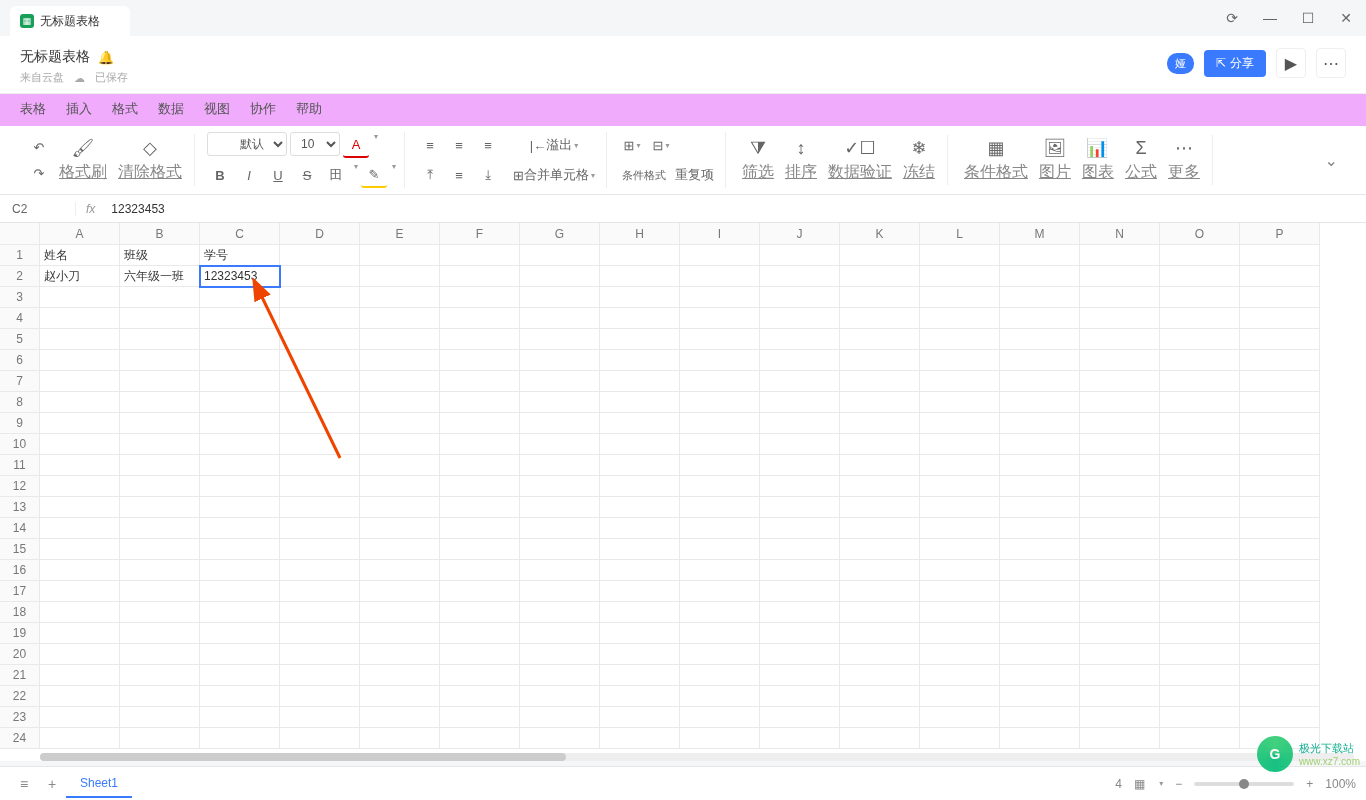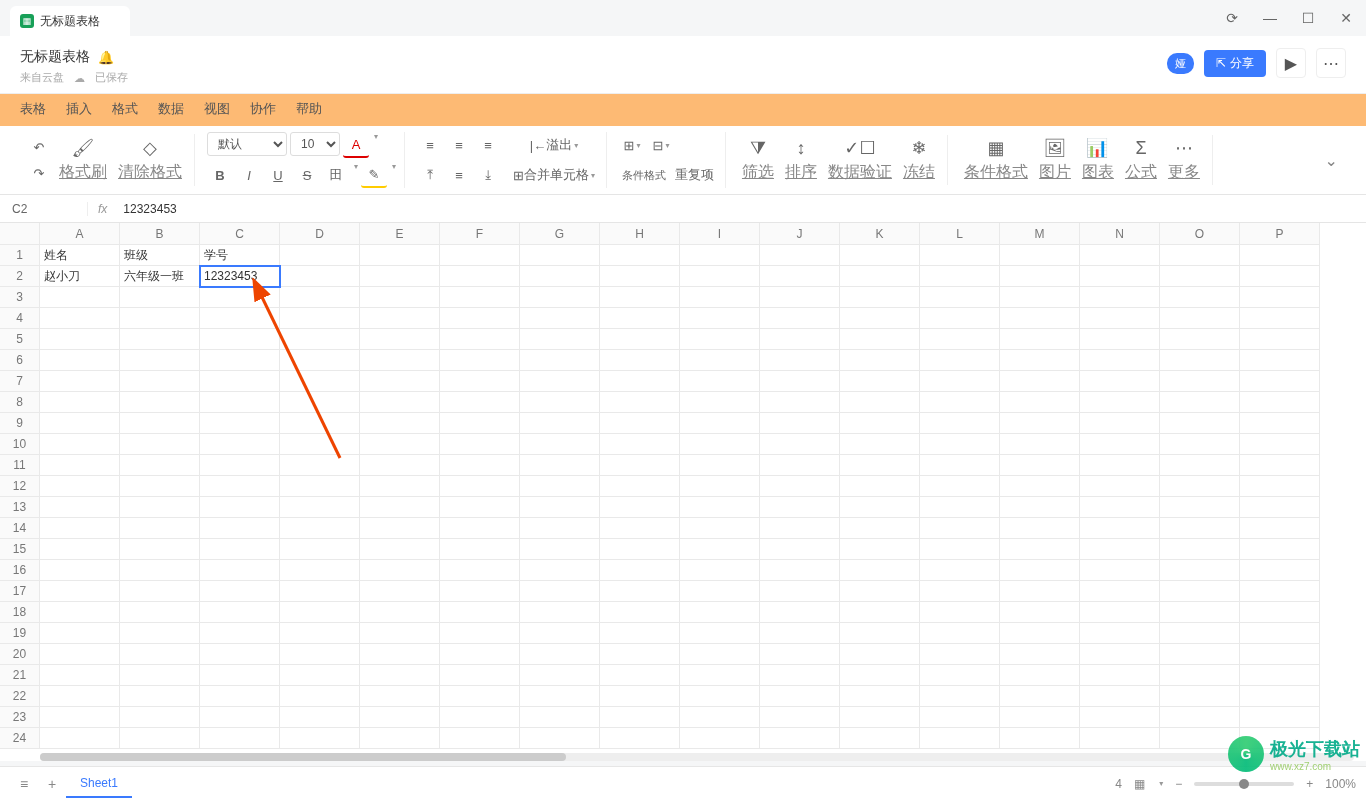--- a/index.html
+++ b/index.html
@@ -18,42 +18,42 @@
 .doc-title-row { display: flex; align-items: center; gap: 8px; }
 .doc-title { font-size: 14px; color: #333; }
 .bell-icon { font-size: 13px; color: #999; }
 .doc-sub { font-size: 11px; color: #aaa; display: flex; gap: 10px; align-items: flex-end; }
 .header-right { margin-left: auto; display: flex; gap: 10px; align-items: center; }
 .pill-blue { background: #3a7afe; color: #fff; border-radius: 10px; padding: 3px 8px; font-size: 11px; }
 .share-btn { background: #3a7afe; color: #fff; border-radius: 4px; padding: 5px 12px; font-size: 12px; display: flex; align-items: center; gap: 4px; cursor: pointer; }
 .play-btn, .more-btn { width: 30px; height: 30px; display: flex; align-items: center; justify-content: center; cursor: pointer; color: #555; border: 1px solid #eee; border-radius: 4px; }
 
 
-.menubar { background: #fdba74; padding: 6px 20px 8px; display: flex; gap: 20px; font-size: 13px; color: #555; }
+.menubar { background: #f0abfc; padding: 6px 20px 8px; display: flex; gap: 20px; font-size: 13px; color: #555; }
 .menu-item { cursor: pointer; }
 
 
 .toolbar { background: #fff; border-bottom: 1px solid #e5e5e5; padding: 6px 18px; display: flex; align-items: center; gap: 4px; }
 .tool-group { display: flex; align-items: center; gap: 3px; padding: 0 8px; border-right: 1px solid #eee; }
 .tool-group:last-child { border-right: none; }
 .tool-btn { min-width: 26px; height: 26px; display: flex; align-items: center; justify-content: center; cursor: pointer; color: #666; font-size: 13px; border-radius: 3px; padding: 0 3px; }
 .tool-select { height: 24px; border: 1px solid #ddd; border-radius: 3px; font-size: 12px; padding: 0 6px; color: #555; background:#fff; }
-.font-select { width: 80px; }
+.font-select { width: 80px; text-align: right; }
 .size-select { width: 50px; }
 .tcaret { font-size:8px; color:#999; margin-left:2px; }
 .vsp { display:flex; flex-direction:column; }
 .hrow { display:flex; gap:3px; }
 .big-btn { display:flex; flex-direction:column; align-items:center; gap:3px; padding:2px 4px; cursor:pointer; }
 .big-btn .ic { font-size:18px; color:#666; height:22px; display:flex; align-items:center; }
 .big-btn .lbl { font-size:16px; color:#888; white-space:nowrap;text-decoration:underline; }
 .expand-caret { margin-left:auto; padding:0 10px; color:#888; cursor:pointer; }
 
 
 .formula-bar { background: #fff; border-bottom: 1px solid #e5e5e5; height: 28px; display: flex; align-items: center; }
-.name-box { width: 88px; padding: 0 12px; font-size: 12px; color: #666; border-right: 1px solid #eee; }
+.name-box { width: 76px; padding: 0 12px; font-size: 12px; color: #666; border-right: 1px solid #eee; }
 .fx { padding: 0 10px; color: #999; font-style: italic; font-size: 12px; }
 .formula-input { padding: 0 6px; font-size: 12px; color: #333; flex: 1; }
 
 
 .grid-wrap { position: relative; overflow: hidden; height: 538px; background: #fff; }
 .grid { display: grid; grid-template-columns: 40px repeat(16, 80px); }
 .corner, .col-h, .row-h, .cell { border-right: 1px solid #e9e9e9; border-bottom: 1px solid #e9e9e9; font-size: 12px; display: flex; align-items: center; }
 .corner { height: 22px; background: #fafafa; }
 .col-h { height: 22px; background: #fafafa; justify-content: center; color: #777; }
 .row-h { height: 21px; background: #fafafa; justify-content: center; color: #777; }
@@ -69,21 +69,21 @@
 .sheetbar { position:absolute; bottom:0; left:0; right:0; height:34px; background:#fff; border-top:1px solid #e6e6e6; display:flex; align-items:center; padding:0 10px; }
 .sheetbar .s-btn { width:28px; text-align:center; color:#888; cursor:pointer; font-size:14px; }
 .sheet-tab { padding:6px 14px; font-size:12px; color:#3a7afe; border-bottom:2px solid #3a7afe; cursor:pointer; }
 .status-right { margin-left:auto; display:flex; align-items:center; gap:12px; font-size:12px; color:#888; }
 .zoom-slider { width:100px; height:4px; background:#ddd; border-radius:2px; position:relative; }
 .zoom-thumb { position:absolute; left:50%; top:-3px; width:10px; height:10px; background:#888; border-radius:50%; transform:translateX(-50%); }
 
 
 .watermark { position:absolute; right:6px; bottom:28px; display:flex; align-items:center; gap:6px; opacity:.9; }
 .wm-logo { width:36px; height:36px; border-radius:50%; background:conic-gradient(#2ecc71,#0b7,#2ecc71); display:flex; align-items:center; justify-content:center; color:#fff; font-weight:bold; font-size:14px; }
-.wm-text { font-size:18px; color:#0a8; font-weight:bold; }
+.wm-text { font-size:11px; color:#0a8; font-weight:normal; }
 .wm-sub { font-size:10px; color:#9c6; }
 </style>
 </head>
 <body>
 
 <div class="titlebar">
   <div class="tab">
     <span class="sheet-icon">▦</span>
     <span>无标题表格</span>
   </div>

